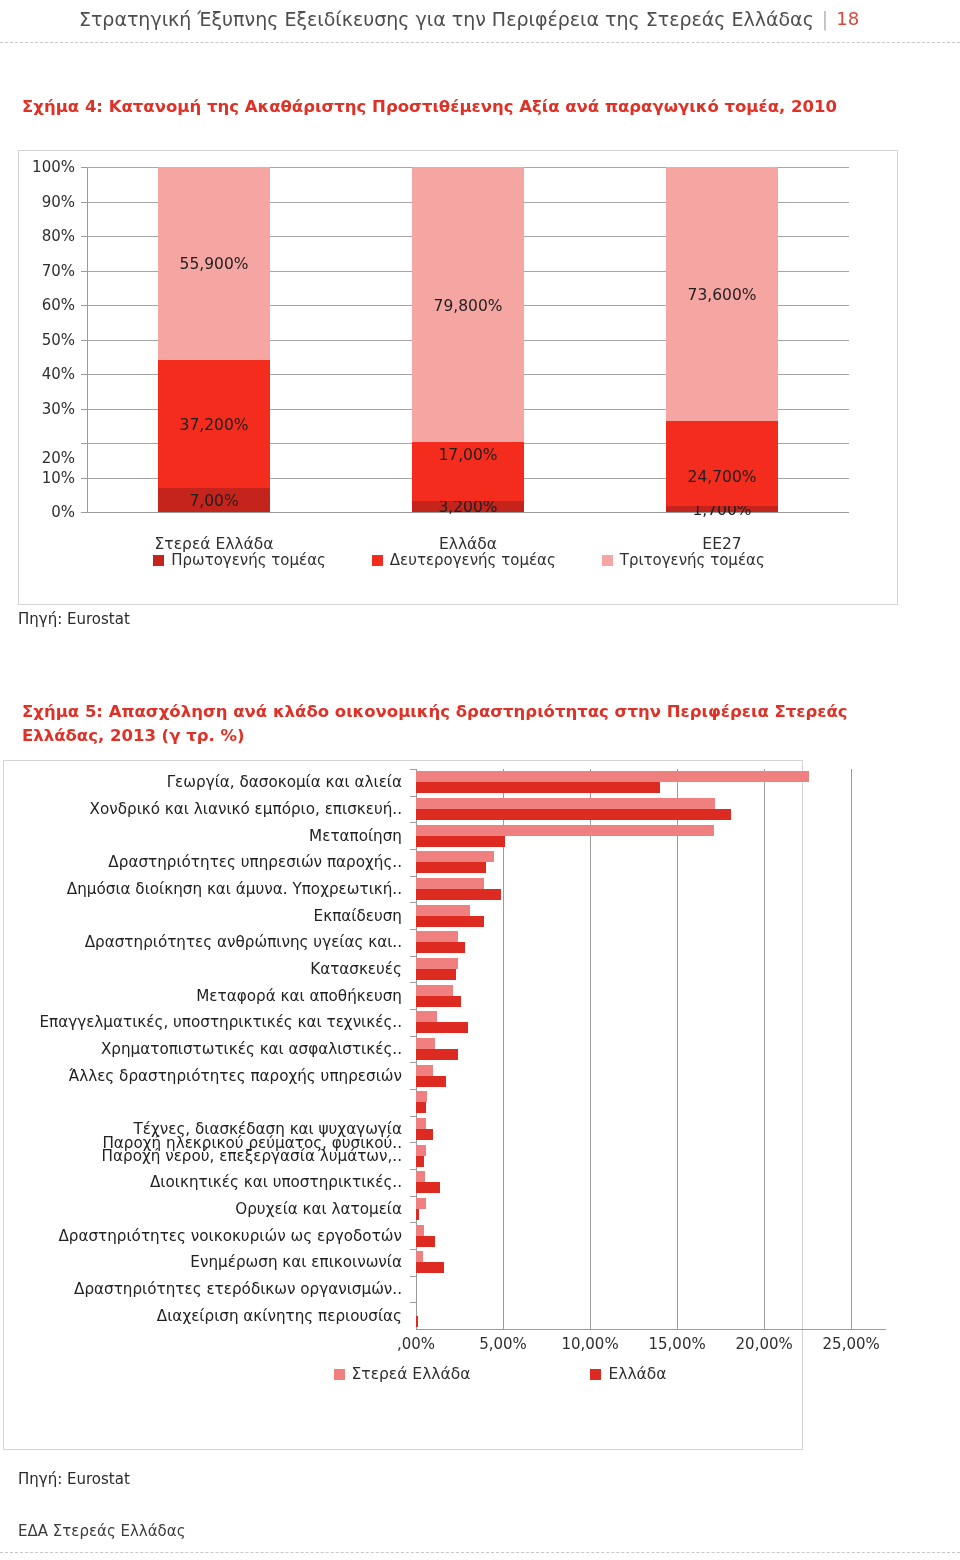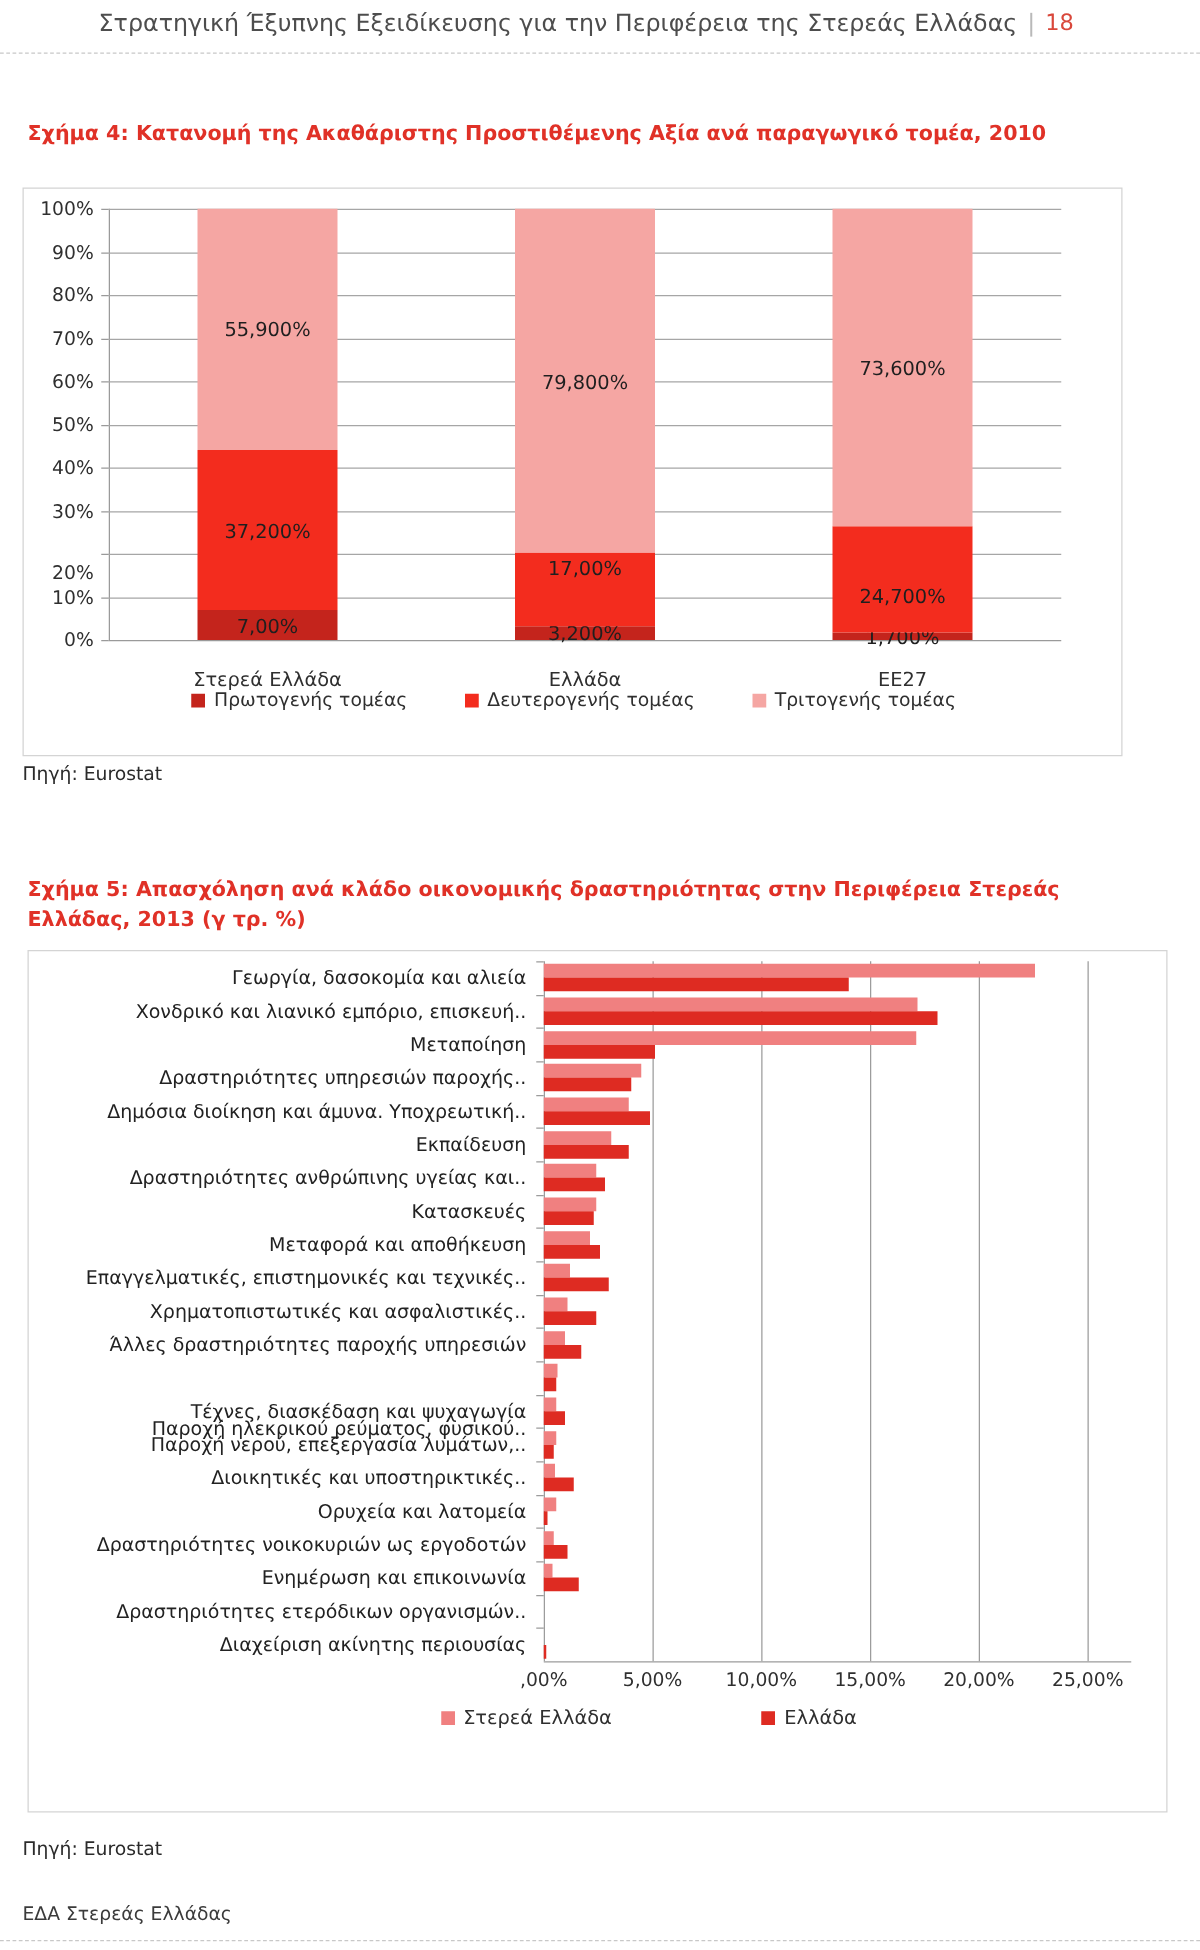--- a/index.html
+++ b/index.html
@@ -103,21 +103,21 @@
   .c1-legend{
     position:absolute; left:0; top:400px; width:880px;
     display:flex; justify-content:center; gap:46px;
     font-size:15px; color:#2f2f2f;
   }
   .lg-item{ display:flex; align-items:center; gap:7px; white-space:nowrap; }
   .lg-swatch{ width:11px; height:11px; display:inline-block; }
 
   
   #chart2{
-    position:absolute; left:22px; top:760px; width:912px; height:690px;
+    position:absolute; left:3px; top:760px; width:800px; height:690px;
     border:1px solid #d4d4d4; background:#fff;
   }
   #c2-inner{ position:absolute; left:0; top:8px; width:912px; height:600px; }
   .c2-labels{
     position:absolute; left:0; top:0; width:404px; height:560px;
   }
   .c2-label{
     position:absolute; right:6px; font-size:15.2px; color:#222;
     white-space:nowrap; transform:translateY(-50%);
     font-family:"DejaVu Sans", sans-serif;
@@ -253,21 +253,21 @@
     <div class="c2-labels" id="c2-labels">
         <div class="c2-label" style="top: 13.3333px;">Γεωργία, δασοκομία και αλιεία</div>
         <div class="c2-label" style="top: 40px;">Χονδρικό και λιανικό εμπόριο, επισκευή..</div>
         <div class="c2-label" style="top: 66.6667px;">Μεταποίηση</div>
         <div class="c2-label" style="top: 93.3333px;">Δραστηριότητες υπηρεσιών παροχής..</div>
         <div class="c2-label" style="top: 120px;">Δημόσια διοίκηση και άμυνα. Υποχρεωτική..</div>
         <div class="c2-label" style="top: 146.667px;">Εκπαίδευση</div>
         <div class="c2-label" style="top: 173.333px;">Δραστηριότητες ανθρώπινης υγείας και..</div>
         <div class="c2-label" style="top: 200px;">Κατασκευές</div>
         <div class="c2-label" style="top: 226.667px;">Μεταφορά και αποθήκευση</div>
-        <div class="c2-label" style="top: 253.333px;">Επαγγελματικές, επιστημονικές και τεχνικές..</div>
+        <div class="c2-label" style="top: 253.333px;">Επαγγελματικές, υποστηρικτικές και τεχνικές..</div>
         <div class="c2-label" style="top: 280px;">Χρηματοπιστωτικές και ασφαλιστικές..</div>
         <div class="c2-label" style="top: 306.667px;">Άλλες δραστηριότητες παροχής υπηρεσιών</div>
         <div class="c2-label" style="top: 333.333px; margin-top: 41px;">Παροχή ηλεκρικού ρεύματος, φυσικού..</div>
         <div class="c2-label" style="top: 360px;">Τέχνες, διασκέδαση και ψυχαγωγία</div>
         <div class="c2-label" style="top: 386.667px;">Παροχή νερού, επεξεργασία λυμάτων,..</div>
         <div class="c2-label" style="top: 413.333px; margin-left: 36px;">Διοικητικές και υποστηρικτικές..</div>
         <div class="c2-label" style="top: 440px;">Ορυχεία και λατομεία</div>
         <div class="c2-label" style="top: 466.667px;">Δραστηριότητες νοικοκυριών ως εργοδοτών</div>
         <div class="c2-label" style="top: 493.333px;">Ενημέρωση και επικοινωνία</div>
         <div class="c2-label" style="top: 520px;">Δραστηριότητες ετερόδικων οργανισμών..</div>

